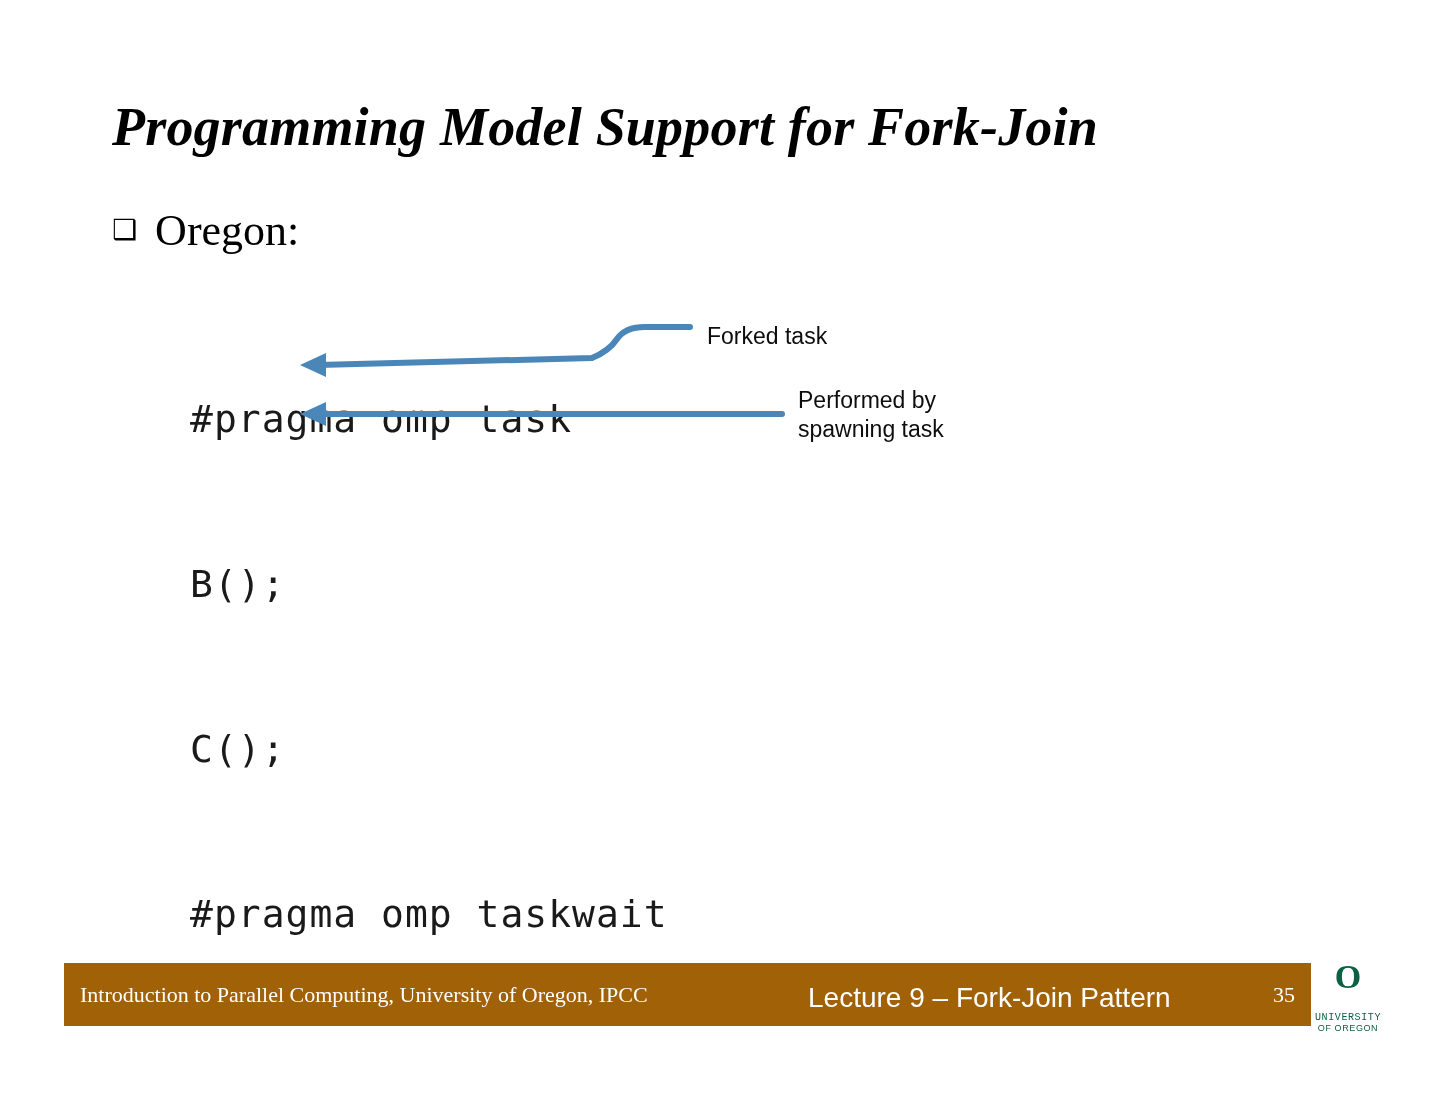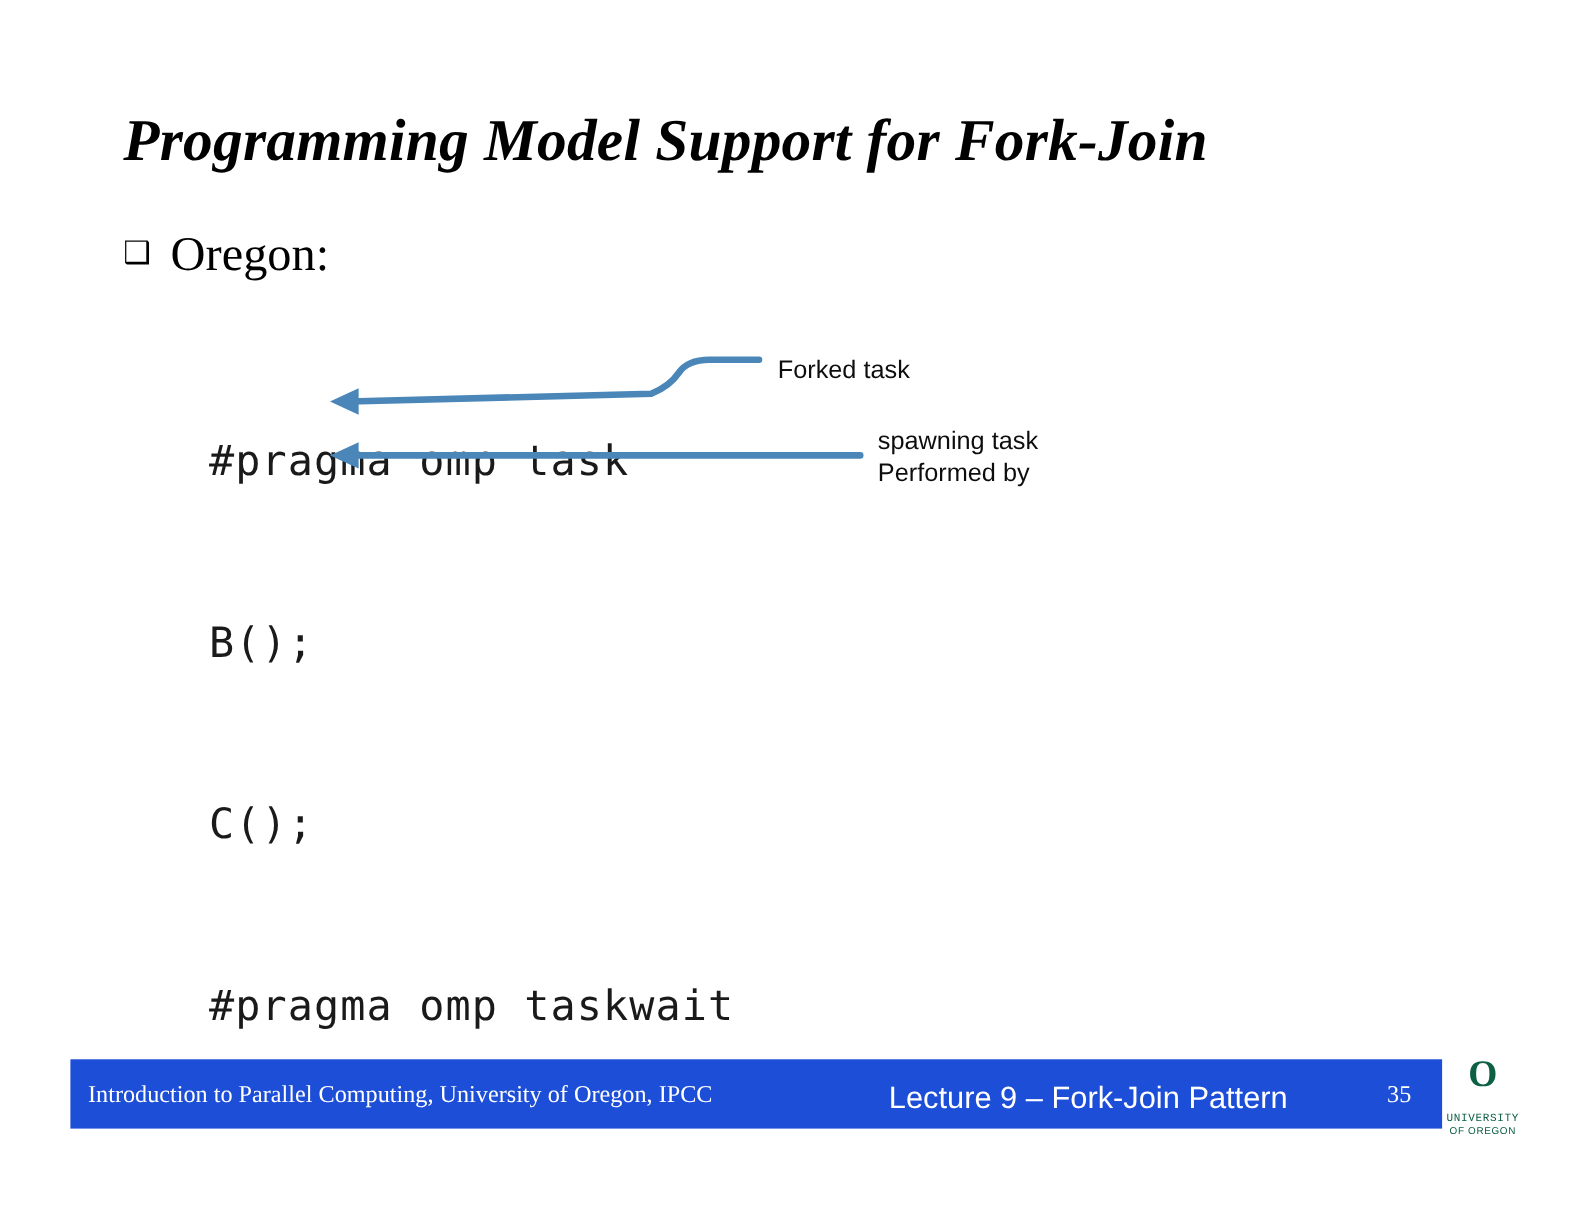--- a/index.html
+++ b/index.html
@@ -101,21 +101,21 @@
     height: 1113px;
     pointer-events: none;
   }
 
   .footer-bar {
     position: absolute;
     left: 64px;
     top: 963px;
     width: 1247px;
     height: 63px;
-    background: #1d4ed8;
+    background: #a16207;
   }
   .footer-left {
     position: absolute;
     left: 16px;
     top: 19px;
     font-family: "Liberation Serif", serif;
     font-size: 22px;
     color: #ffffff;
     white-space: nowrap;
   }
@@ -123,21 +123,21 @@
     position: absolute;
     left: 744px;
     top: 19px;
     font-family: Liberation Sans, sans-serif;
     font-size: 28px;
     color: #ffffff;
     white-space: nowrap;
   }
   .footer-page {
     position: absolute;
-    right: 28px;
+    right: 16px;
     top: 19px;
     font-family: "Liberation Serif", serif;
     font-size: 22px;
     color: #ffffff;
   }
 
   .logo {
     position: absolute;
     left: 1311px;
     top: 963px;
@@ -192,22 +192,22 @@
 
     <path d="M 690 327 L 645 327 Q 625 327 617 339 Q 609 351 592 358 L 318 365" fill="none" stroke="#4a86b8" stroke-width="6" stroke-linecap="round"></path>
     <polygon points="300,365 326,353 326,377" fill="#4a86b8"></polygon>
 
     <path d="M 782 414 L 318 414" fill="none" stroke="#4a86b8" stroke-width="6" stroke-linecap="round"></path>
     <polygon points="300,414 326,402 326,426" fill="#4a86b8"></polygon>
   </svg>
 
   <div class="annotation annot-forked">Forked task</div>
   <div class="annotation annot-performed">
+    <div>Performed by</div>
     <div>spawning task</div>
-    <div>Performed by</div>
   </div>
 
   <div class="footer-bar">
     <span class="footer-left">Introduction to Parallel Computing, University of Oregon, IPCC</span>
     <span class="footer-center">Lecture 9 – Fork-Join Pattern</span>
     <span class="footer-page">35</span>
   </div>
 
   <div class="logo">
     <span class="logo-o">O</span>

